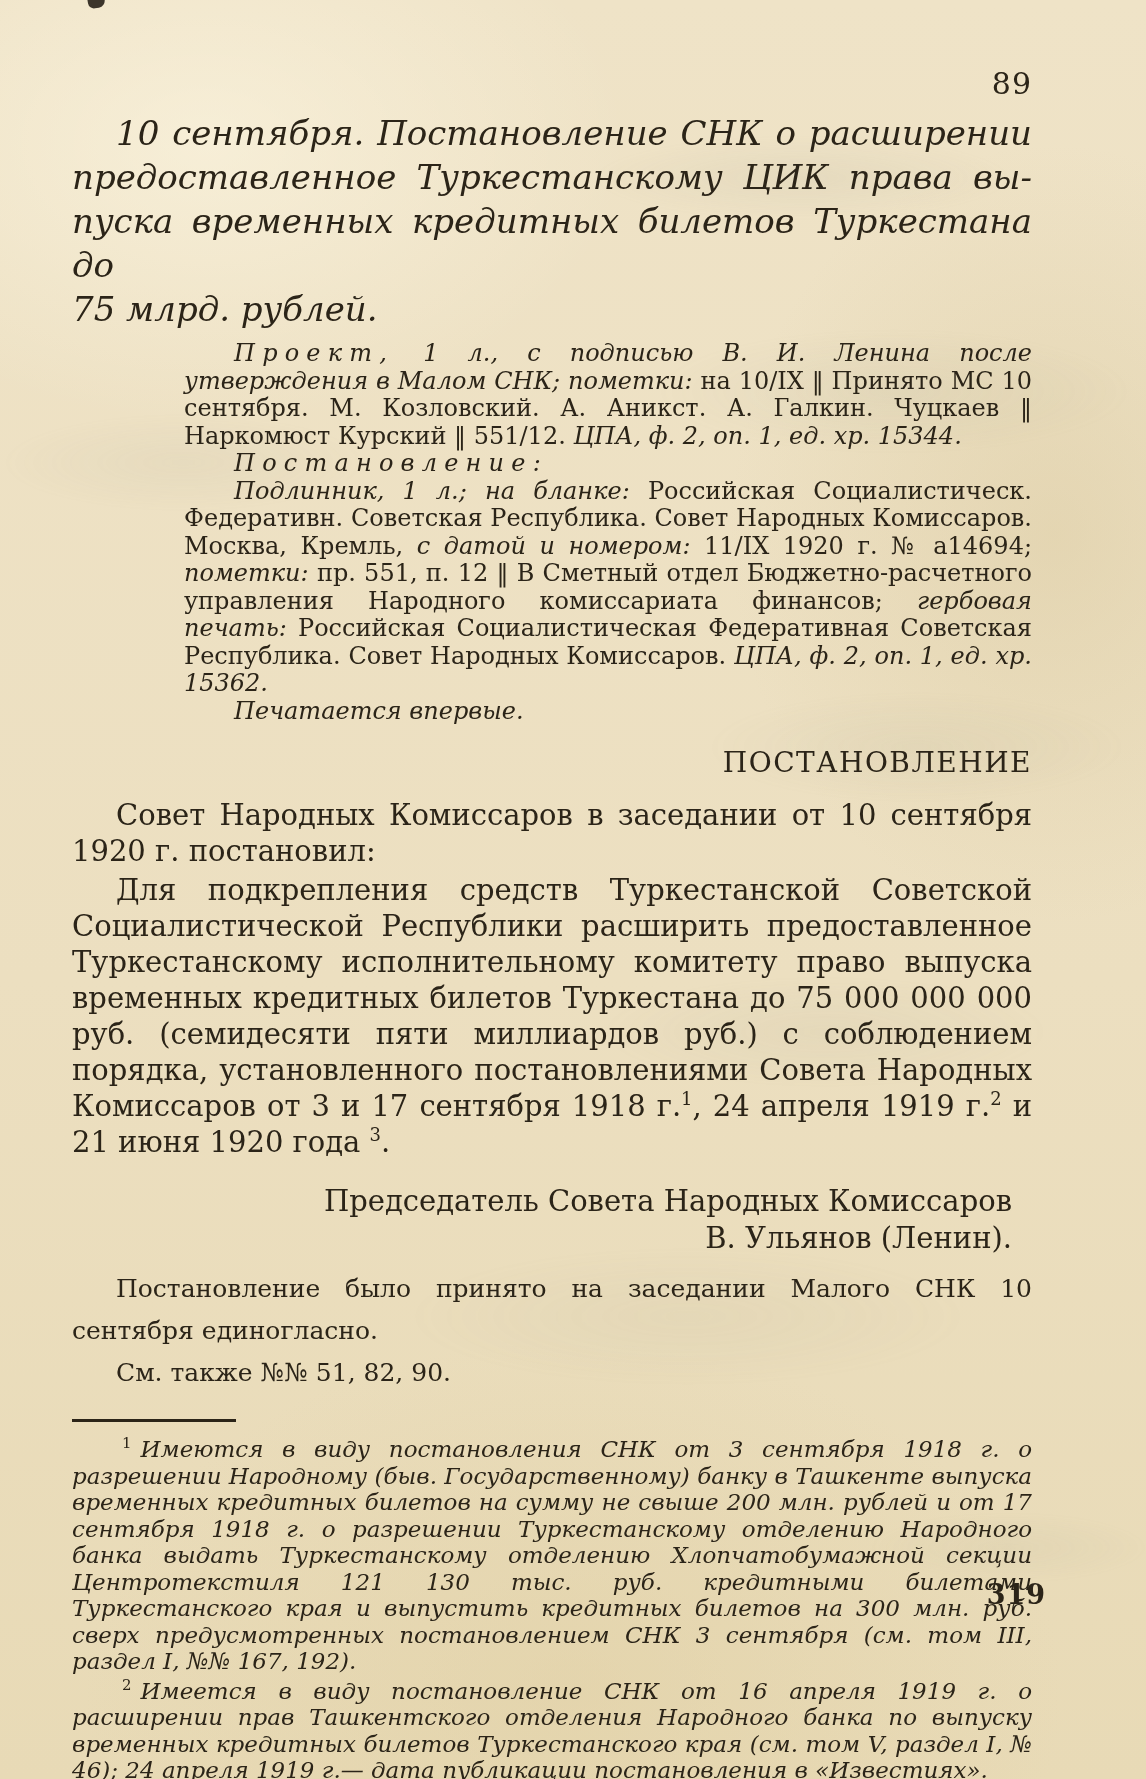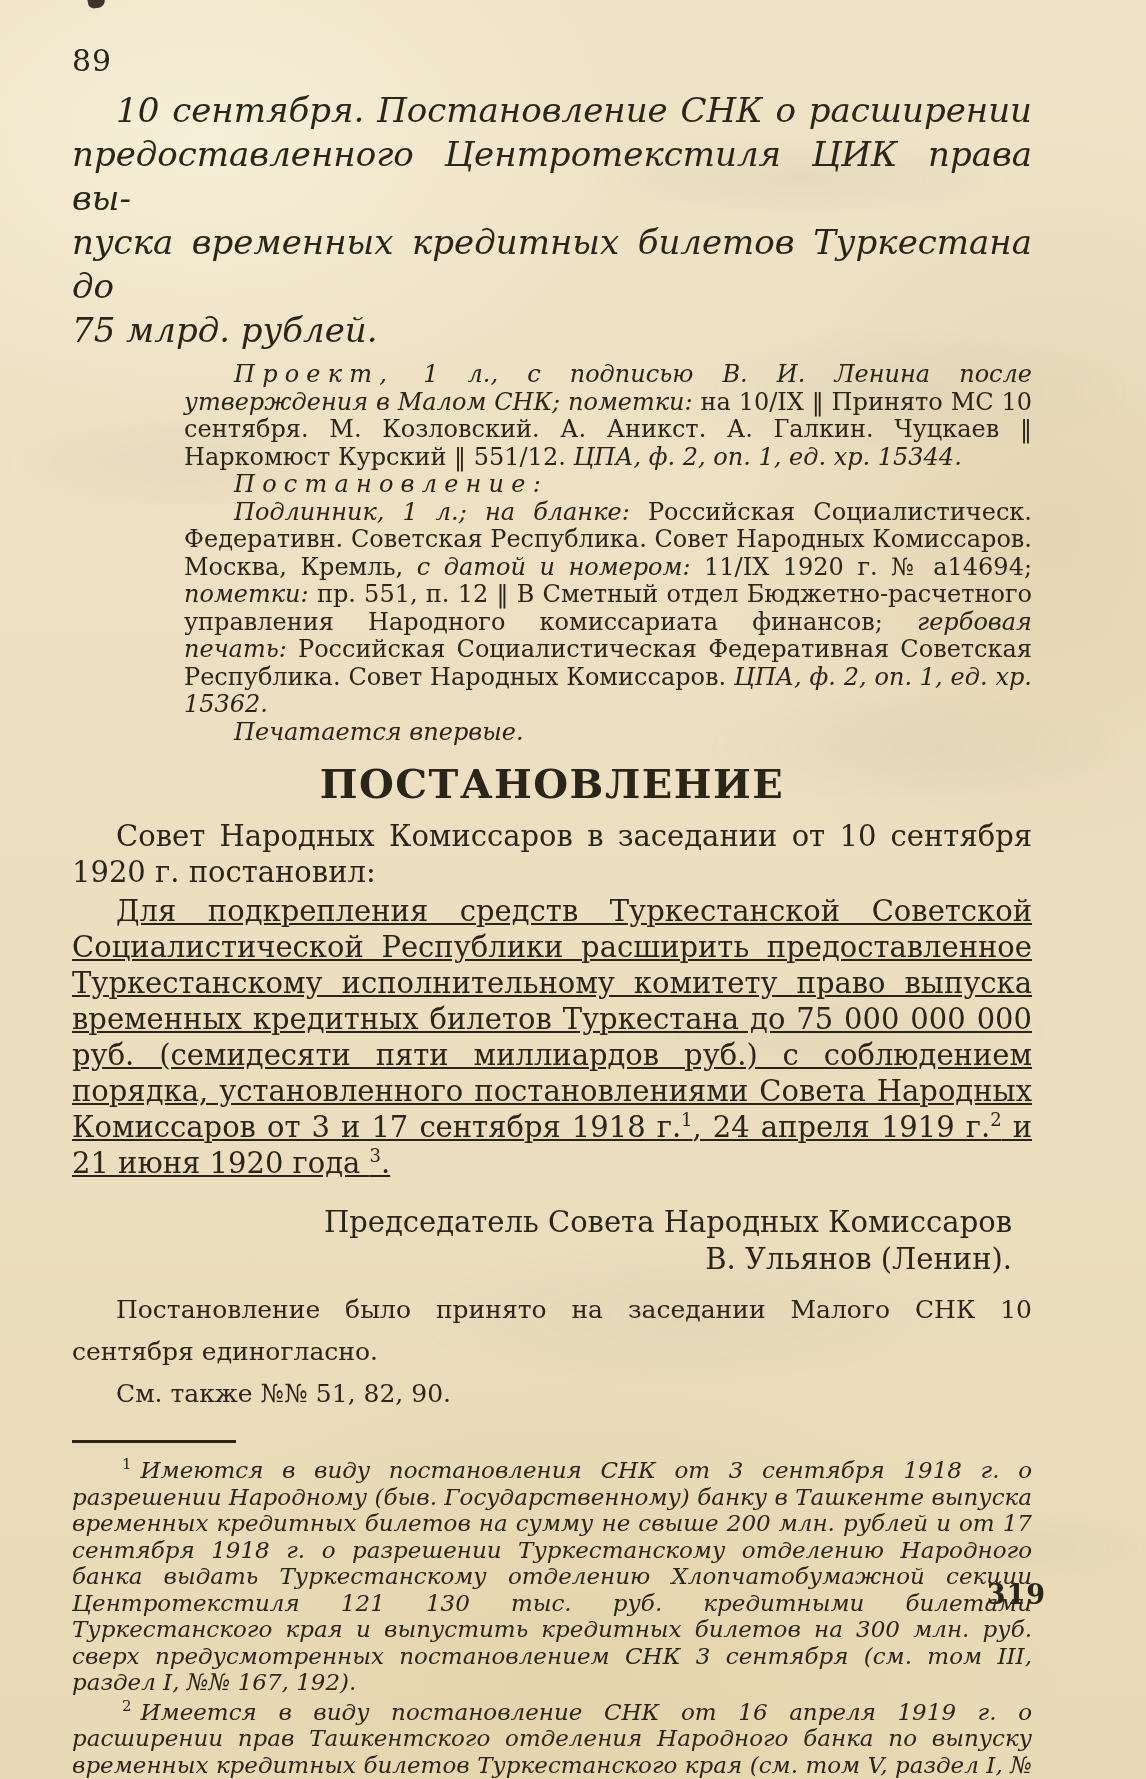--- a/index.html
+++ b/index.html
@@ -40,24 +40,25 @@
     border-radius: 2px 3px 7px 6px;
     transform: rotate(-10deg);
   }
 
   .content {
     position: relative;
     padding: 44px 114px 0 72px;
   }
 
   .page-num-top {
-    text-align: left;
+    text-align: right;
     font-size: 30px;
     line-height: 34px;
     letter-spacing: 1px;
+    margin-top: 23px;
   }
 
   .doc-title {
     margin-top: 10px;
     font-style: italic;
     font-size: 34px;
     line-height: 44px;
   }
   .doc-title .t-line { text-align: justify; text-align-last: justify; }
   .doc-title .t-first { padding-left: 44px; }
@@ -70,31 +71,31 @@
     line-height: 27.5px;
   }
   .archival p { margin: 0; text-indent: 50px; text-align: justify; }
 
   .seg-regular { font-style: normal; }
   .seg-italic { font-style: italic; }
   .seg-italic-spaced { font-style: italic; letter-spacing: 0.30em; }
   .seg-sup { font-style: normal; vertical-align: super; font-size: 0.62em; line-height: 0; }
 
   .decree-heading {
-    text-align: center;
-    font-size: 40px;
+    text-align: right;
+    font-size: 28px;
     line-height: 38px;
     letter-spacing: 1.5px;
     margin: 19px 0 15px 0;
-    font-weight: bold;
+    font-weight: normal;
   }
 
   .body-text { font-size: 29px; line-height: 36px; }
   .body-text p { margin: 0; text-indent: 44px; text-align: justify; }
-  .body-text p + p { margin-top: 3px; text-decoration: underline; }
+  .body-text p + p { margin-top: 3px; }
 
   .signatures {
     margin-top: 23px;
     padding-right: 20px;
     text-align: right;
     font-size: 29px;
     line-height: 37px;
   }
   .sig-secretary { margin-top: 15px; }
 
@@ -130,21 +131,21 @@
 <div class="page">
   <div class="ghost-layer"></div>
   <div class="ink-mark"></div>
 
   <div class="content">
 
     <div class="page-num-top">89</div>
 
     <div class="doc-title">
       <div class="t-line t-first">10 сентября. Постановление СНК о расширении</div>
-      <div class="t-line">предоставленного Центротекстиля ЦИК права вы-</div>
+      <div class="t-line">предоставленное Туркестанскому ЦИК права вы-</div>
       <div class="t-line">пуска временных кредитных билетов Туркестана до</div>
       <div class="t-line t-last">75 млрд. рублей.</div>
     </div>
 
     <div class="archival">
       <p><span class="seg-italic-spaced">Проект,</span><span class="seg-italic"> 1 л., с подписью В. И. Ленина после утверждения в Малом СНК; пометки: </span><span class="seg-regular">на 10/IX ‖ Принято МС 10 сентября. М. Козловский. А. Аникст. А. Галкин. Чуцкаев ‖ Наркомюст Курский ‖ 551/12. </span><span class="seg-italic">ЦПА, ф. 2, оп. 1, ед. хр. 15344.</span></p>
       <p><span class="seg-italic-spaced">Постановление:</span></p>
       <p><span class="seg-italic">Подлинник, 1 л.; на бланке: </span><span class="seg-regular">Российская Социалистическ. Федеративн. Советская Республика. Совет Народных Комиссаров. Москва, Кремль, </span><span class="seg-italic">с датой и номером: </span><span class="seg-regular">11/IX 1920 г. № а14694; </span><span class="seg-italic">пометки: </span><span class="seg-regular">пр. 551, п. 12 ‖ В Сметный отдел Бюджетно-расчетного управления Народного комиссариата финансов; </span><span class="seg-italic">гербовая печать: </span><span class="seg-regular">Российская Социалистическая Федеративная Советская Республика. Совет Народных Комиссаров. </span><span class="seg-italic">ЦПА, ф. 2, оп. 1, ед. хр. 15362.</span></p>
       <p class="seg-italic">Печатается впервые.</p>
     </div>

